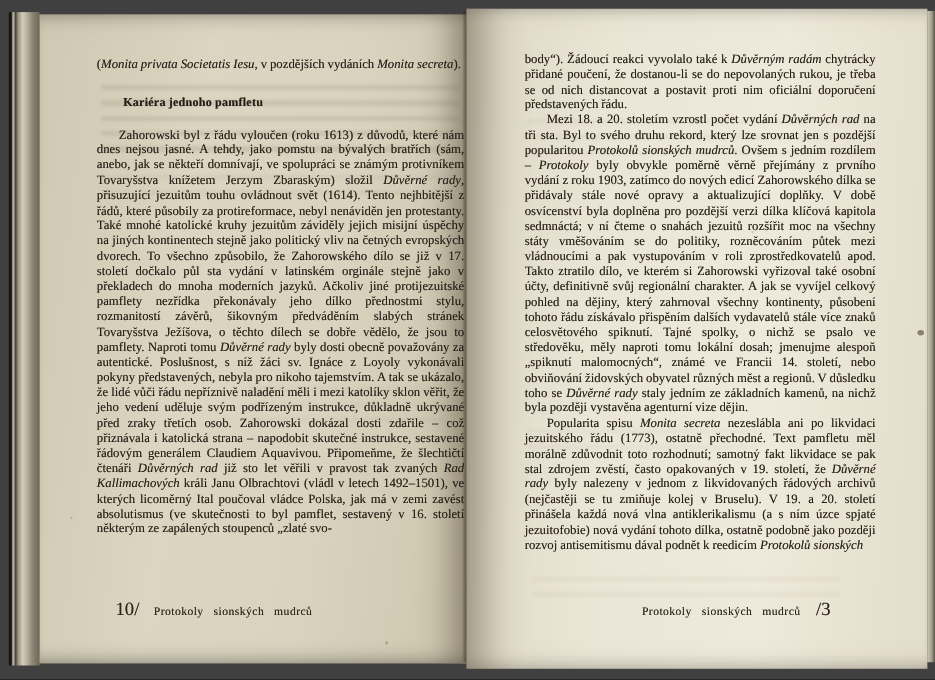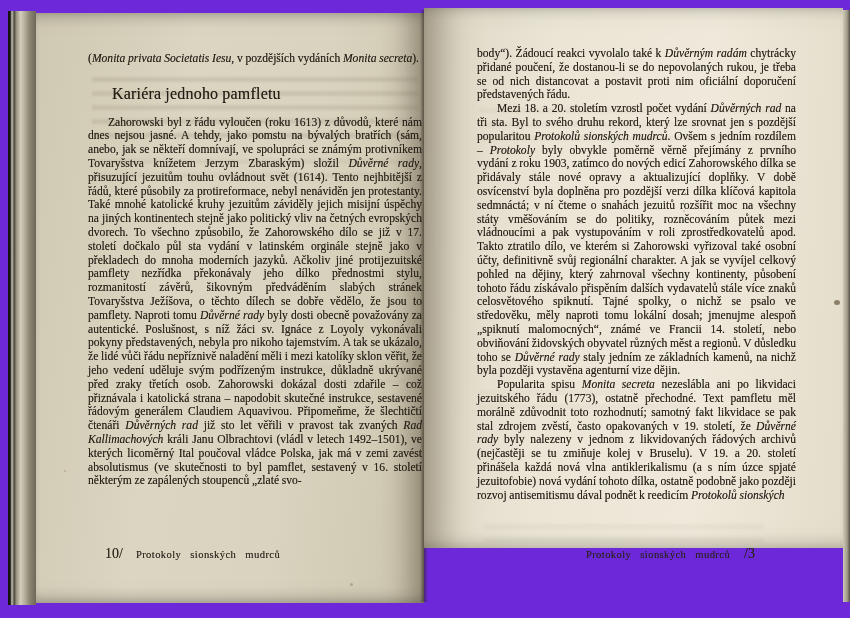--- a/index.html
+++ b/index.html
@@ -1,38 +1,38 @@
 <!DOCTYPE html>
 <html><head>
 <meta charset="utf-8">
 <style>
   html,body{margin:0;padding:0;background:#000;}
   .stage{
     position:relative;width:850px;height:618px;overflow:hidden;
-    background:#6d28d9;
+    background:#404040;
     font-family:"Liberation Serif","DejaVu Serif",serif;
   }
   
   .edge-stack{
     position:absolute;left:8px;top:11px;width:28px;height:594px;
     background:linear-gradient(to right,
       #141310 0%, #17150f 8%, #c8c4b6 14%, #4a463c 22%, #98937f 30%,
       #d2cdbc 45%, #b4ae9a 60%, #8b8471 78%, #6e675a 100%);
   }
   .page{position:absolute;}
   .page-left{
     left:36px;top:13px;width:388px;height:590px;
     background:linear-gradient(97deg,#cfc8b2 0%,#dbd5c1 35%,#d9d3bf 65%,#cdc6ae 100%);
     box-shadow:
       inset -26px 0 30px -14px rgba(62,52,36,.5),
       inset 0 10px 14px -10px rgba(0,0,0,.3),
       inset 0 -12px 14px -10px rgba(0,0,0,.28);
   }
   .page-right{
-    left:424px;top:8px;width:419px;height:540px;
+    left:424px;top:8px;width:419px;height:600px;
     background:linear-gradient(93deg,#ddd7c5 0%,#eae5d5 30%,#eee9da 65%,#e3ddcb 100%);
     box-shadow:
       inset 34px 0 38px -20px rgba(88,76,56,.55),
       inset 0 9px 12px -9px rgba(0,0,0,.25),
       inset 0 -12px 14px -10px rgba(0,0,0,.22);
   }
   .spine-crease{
     position:absolute;left:420px;top:10px;width:8px;height:592px;
     background:linear-gradient(to right,rgba(40,33,22,0),rgba(40,33,22,.5),rgba(40,33,22,0));
   }
@@ -45,28 +45,28 @@
     font-size:11.6px;line-height:13.8px;text-align:justify;
     text-shadow:0 0 .4px rgba(38,31,23,.55);
     word-spacing:-0.2px;
   }
   .tb-left{left:52px;top:39px;width:334px;}
   .tb-right{left:53px;top:39px;width:319px;}
   .text-block p{margin:0;padding:0;}
   .text-block p.indent{text-indent:20px;}
   .text-block em{font-style:italic;}
   .section-heading{
-    font-size:16px;font-weight:normal;letter-spacing:.2px;
+    font-size:11px;font-weight:bold;letter-spacing:.2px;
     margin:21px 0 15px 24px;color:#241d15;
   }
   .footer{position:absolute;color:#2a231b;white-space:nowrap;
     text-shadow:0 0 .4px rgba(42,35,27,.5);}
   .footer-left{left:69px;top:531px;}
   .footer-right{right:88px;top:536px;}
-  .pnum{font-size:14px;}
+  .pnum{font-size:17px;}
   .rtitle{font-size:10.6px;word-spacing:6px;letter-spacing:.4px;margin-top:41px;}
   .footer-left .rtitle{margin-left:13px;}
   .footer-right .pnum{margin-left:14px;}
   
   .ghost{
     position:absolute;filter:blur(1.3px);pointer-events:none;
     background:repeating-linear-gradient(180deg,
       rgba(122,112,90,.32) 0 5px, rgba(0,0,0,0) 5px 14px);
   }
   .g1{left:56px;top:64px;width:326px;height:62px;opacity:.5;}

